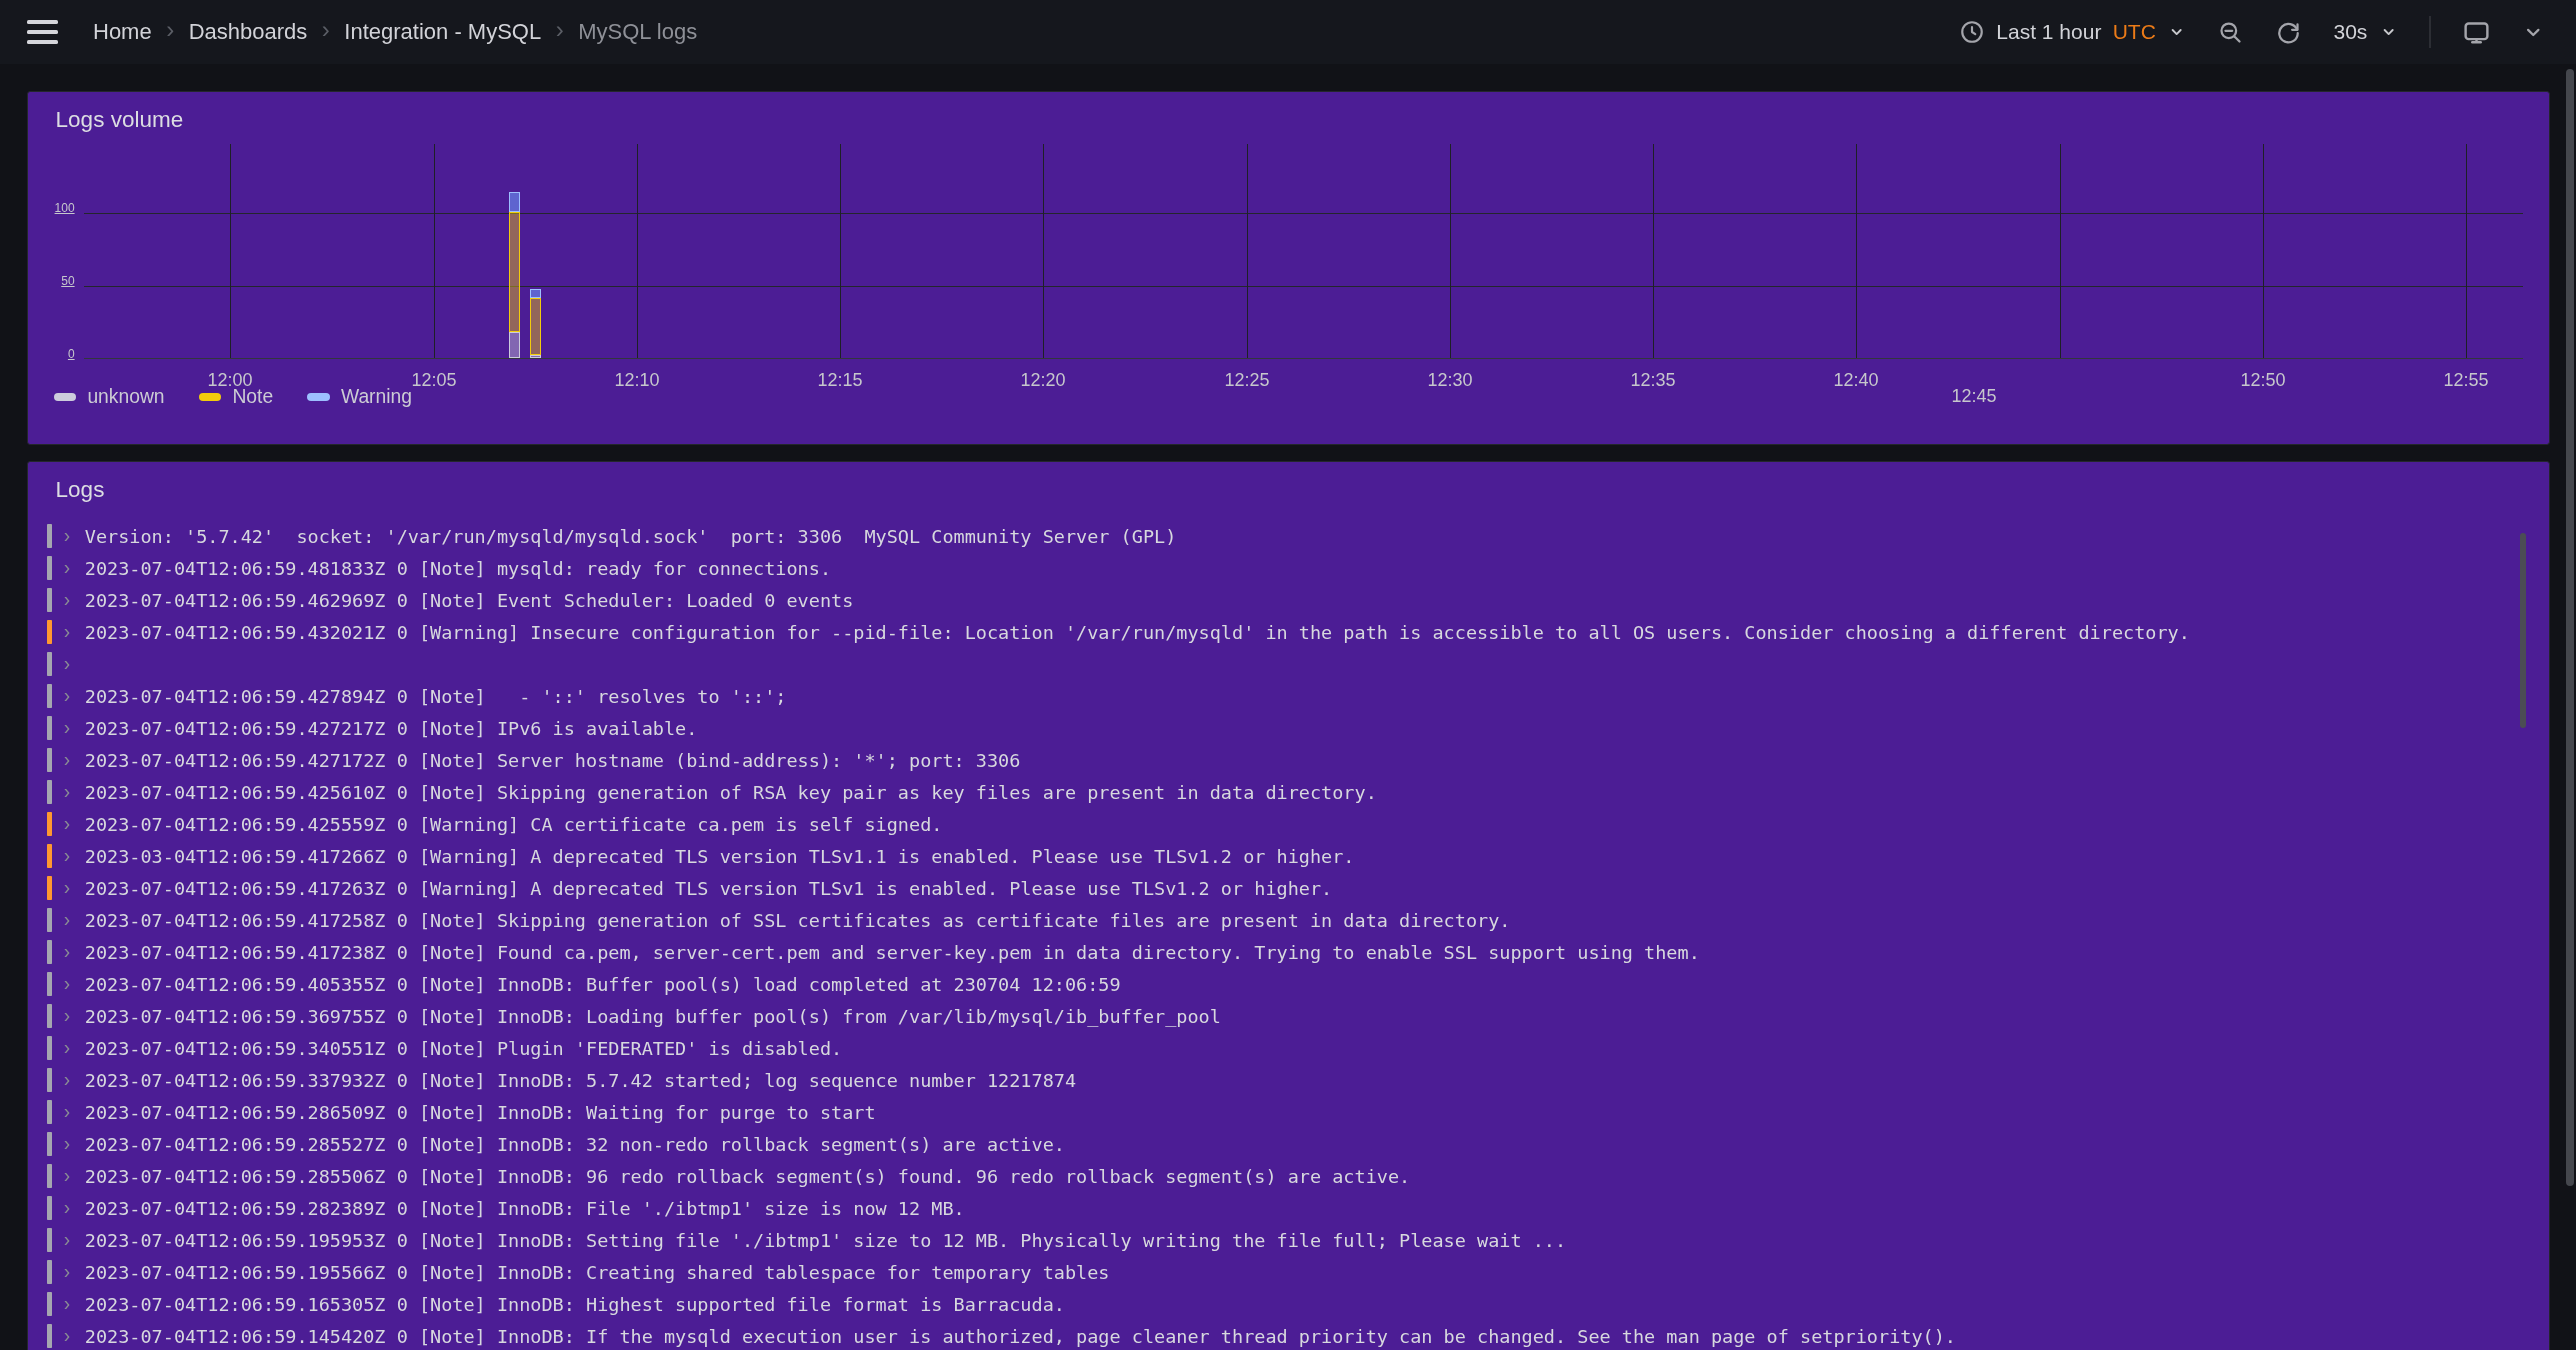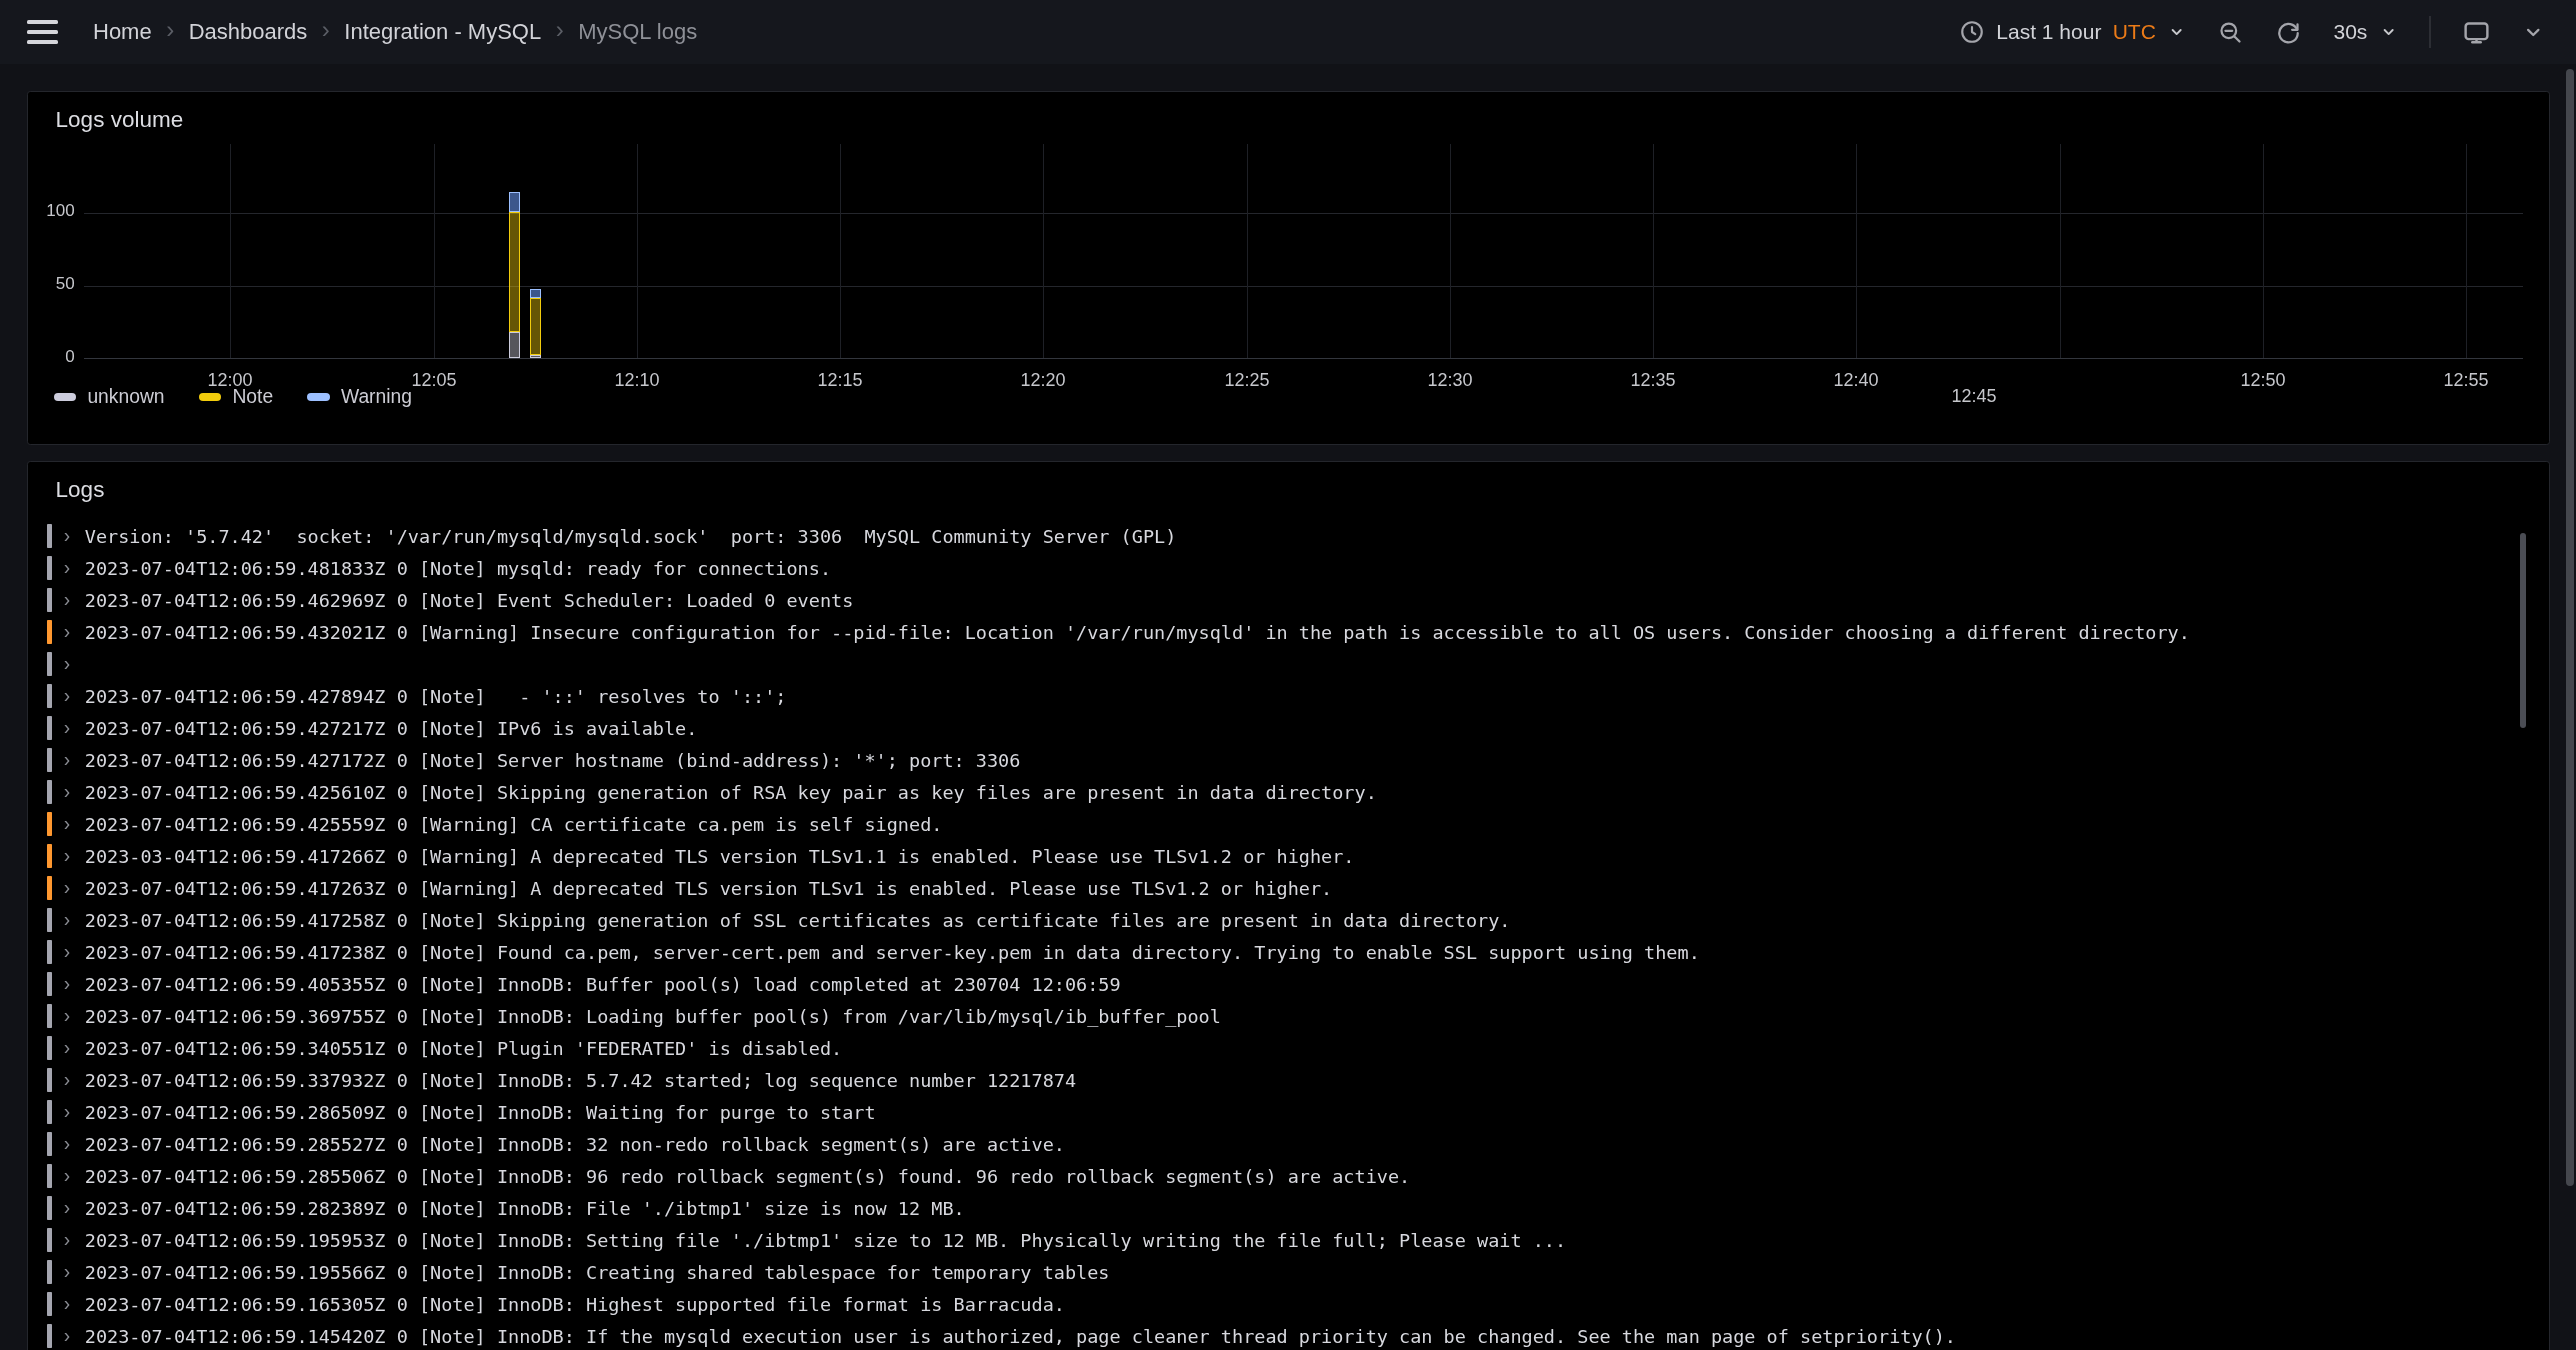--- a/index.html
+++ b/index.html
@@ -28,39 +28,39 @@
   .nav-right { margin-left:auto; display:flex; align-items:center; gap:31px; }
   .nav-group { display:flex; align-items:center; gap:11.3px; cursor:pointer; }
   .nav-text { font-size:21px; color:#d2d3d8; font-weight:500; }
   .tz { color:#eb7b18; font-weight:400; }
   .v-sep { width:1.6px; height:32px; background:#2c2e34; }
   svg.icon { display:block; }
 
   
   .panel {
     position:absolute; left:26.6px; width:2523px;
-    background:#000000;
+    background:#4c1d95;
     border:0.8px solid #24262c;
     border-radius:3.2px;
   }
   #logs-volume-panel { top:91px; height:354px; }
   #logs-panel { top:461px; height:918px; }
   .panel-title {
     position:absolute; left:28px; top:14.5px;
     font-size:22.5px; font-weight:500; color:#dcdde2; cursor:pointer;
   }
 
   
   #plot { position:absolute; left:56px; top:74px; width:2439px; height:192px; }
   .hgrid { position:absolute; left:0; width:100%; height:0.8px; background:#24262c; }
   .hgrid.zero { background:#33363d; }
   .vgrid { position:absolute; top:-22.5px; bottom:0; width:0.8px; background:#1e2026; }
   .ylab {
     position:absolute; width:47px; text-align:right;
-    font-size:17px; color:#c6c7cc;
+    font-size:12px; color:#c6c7cc;text-decoration:underline;
   }
   .xlab {
     position:absolute; width:113px; text-align:center;
     top:278px; font-size:18px; color:#c6c7cc;
   }
   .bar-seg { position:absolute; width:11.3px; border:1.6px solid; }
   .legend {
     position:absolute; left:26px; top:294px;
     display:flex; align-items:flex-end; gap:34px;
   }

